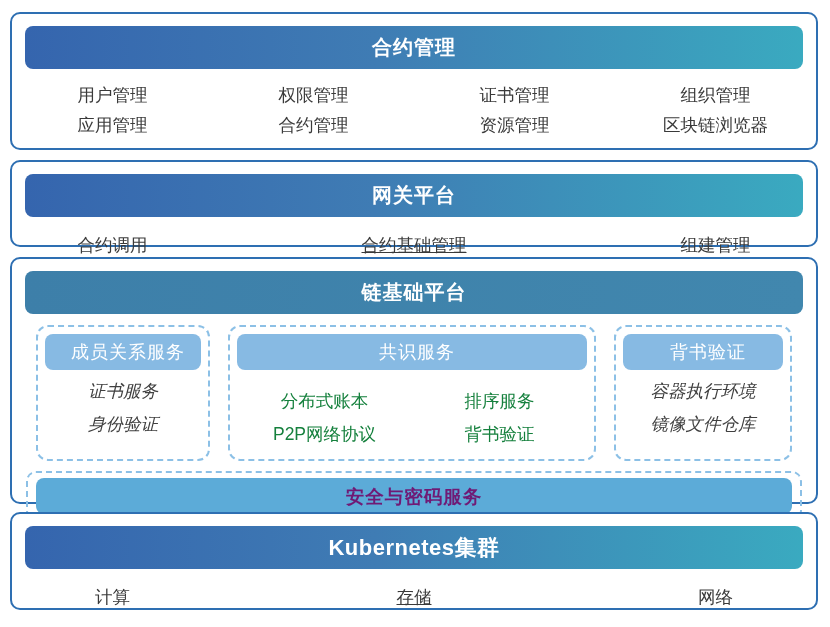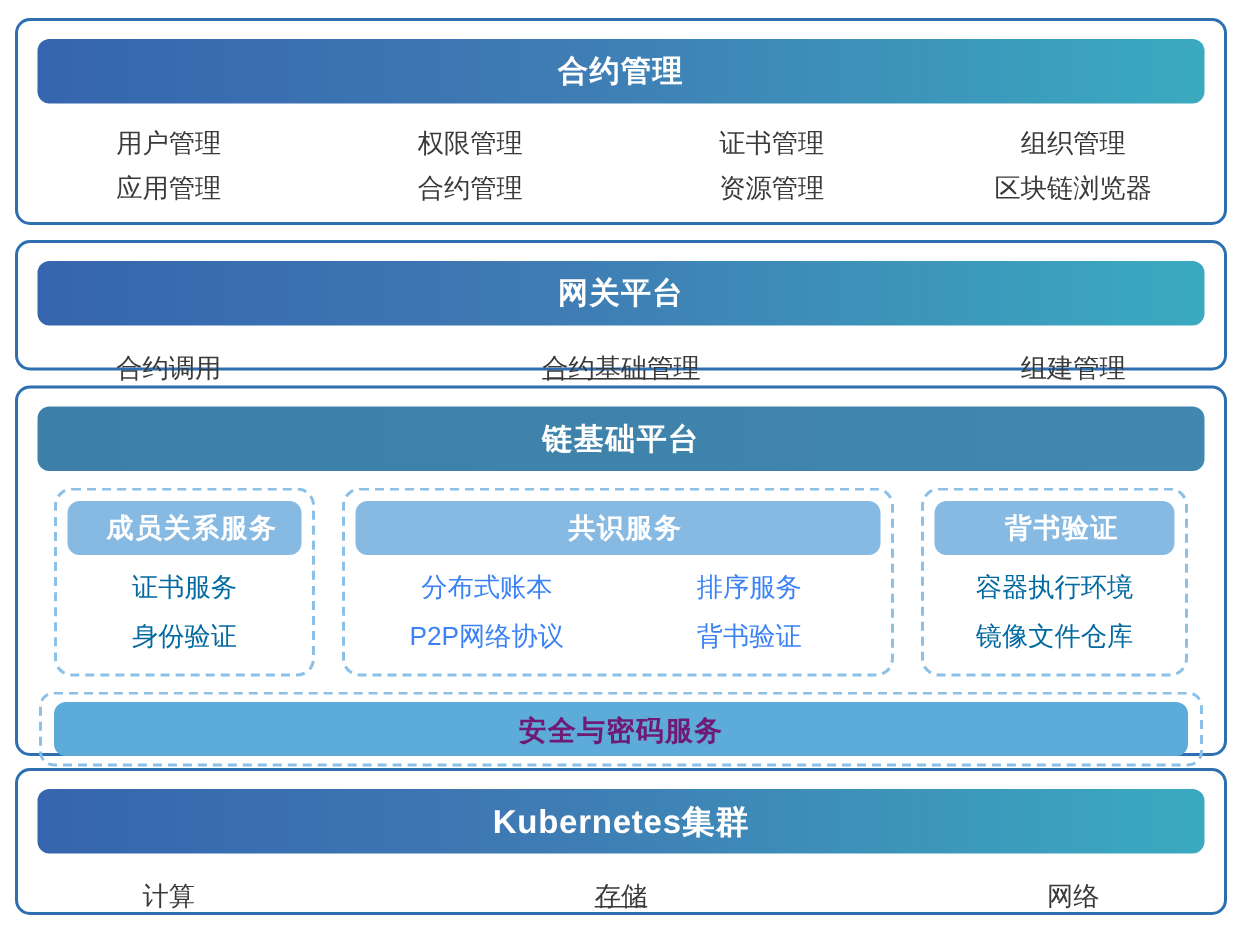--- a/index.html
+++ b/index.html
@@ -53,33 +53,33 @@
     box-sizing:border-box;
     border:2px dashed #8cc0e6;
     border-radius:12px;
     padding:7px 7px 8px 7px;
   }
   .svc-fixed-l { width:174px; }
   .svc-flex    { flex:1; }
   .svc-fixed-r { width:178px; }
   .pill {
     height:36px; border-radius:8px; background:#87bae3;
-    color:#ffffff; font-weight:bold; font-size:18px;
+    color:#ffffff; font-weight:normal; font-size:18px;
     display:flex; align-items:center; justify-content:center;
     letter-spacing:1px;
     padding-left:10px;
   }
   .svc-items {
     margin-top:5px; text-align:center;
-    font-size:17.5px; color:#0369a1; line-height:33px;
+    font-size:17.5px; color:#404040; line-height:33px;font-style:italic;
   }
   .svc-grid {
-    margin-top:5px;
+    margin-top:15px;
     display:grid; grid-template-columns:1fr 1fr;
-    text-align:center; font-size:17.5px; color:#3b82f6; line-height:33px;
+    text-align:center; font-size:17.5px; color:#15803d; line-height:33px;
   }
 
   .security-box {
     box-sizing:border-box;
     margin:10px 14px 0 14px;
     border:2px dashed #8cc0e6;
     border-radius:10px;
     padding:5px 8px;
   }
   .security-bar {

